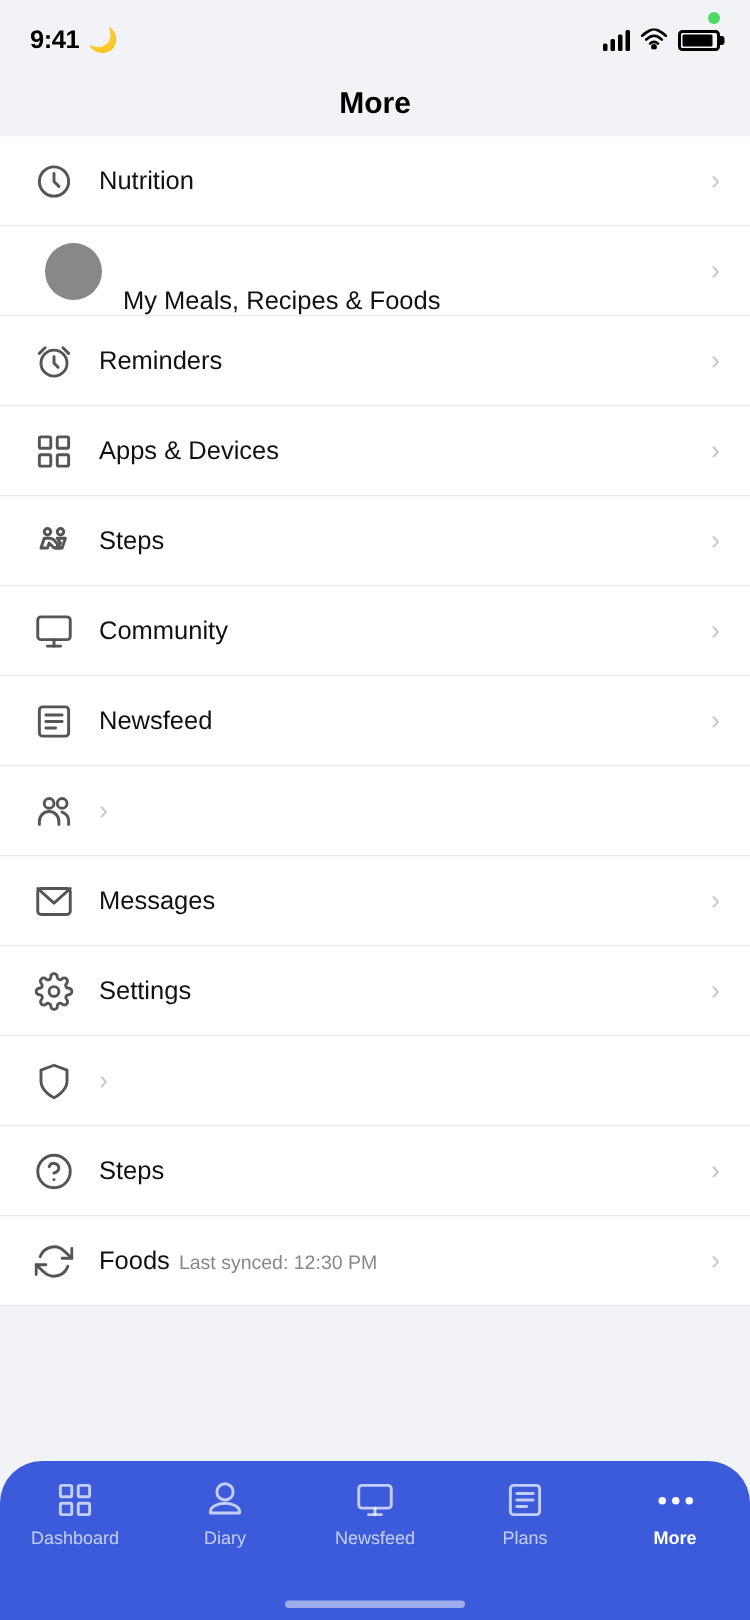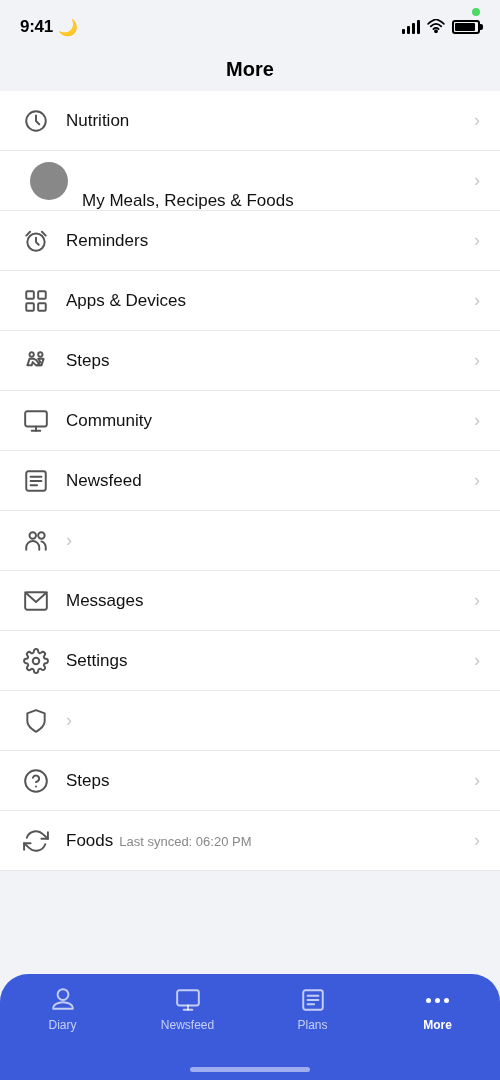--- a/index.html
+++ b/index.html
@@ -438,29 +438,40 @@
 
   <div class="menu-item">
     <div class="menu-icon">
       <svg viewBox="0 0 24 24">
           <polyline points="23 4 23 10 17 10"></polyline>
           <polyline points="1 20 1 14 7 14"></polyline>
           <path d="M3.51 9a9 9 0 0114.85-3.36L23 10M1 14l4.64 4.36A9 9 0 0020.49 15"></path>
         </svg>
     </div>
     <span class="menu-label">
-      <span>Foods</span><span class="sync-sub">Last synced: 06:20 PM</span>
+      <span>Foods</span><span class="sync-sub">Last synced: 12:30 PM</span>
     </span>
     <span class="chevron">›</span>
   </div>
 
 </div>
 
 <div class="tab-bar">
 
+  <div class="tab-item">
+    <div class="tab-icon">
+      <svg viewBox="0 0 24 24">
+          <rect x="3" y="3" width="7" height="7" rx="1"></rect>
+          <rect x="14" y="3" width="7" height="7" rx="1"></rect>
+          <rect x="3" y="14" width="7" height="7" rx="1"></rect>
+          <rect x="14" y="14" width="7" height="7" rx="1"></rect>
+        </svg>
+    </div>
+    <span class="tab-label">Dashboard</span>
+  </div>
 
   <div class="tab-item">
     <div class="tab-icon">
       <svg viewBox="0 0 24 24">
           <path d="M12 2a5 5 0 100 10A5 5 0 0012 2z"></path>
           <path d="M12 14c-5 0-9 2.5-9 5v1h18v-1c0-2.5-4-5-9-5z"></path>
         </svg>
     </div>
     <span class="tab-label">Diary</span>
   </div>

